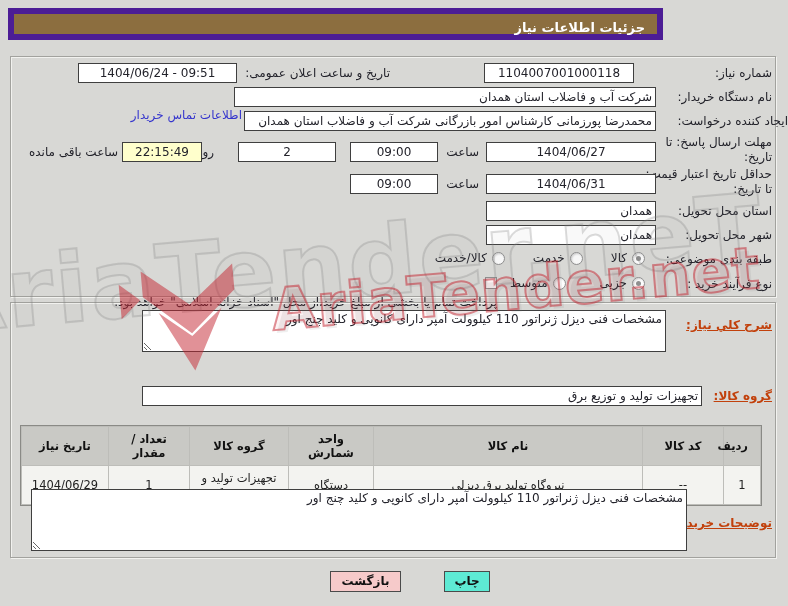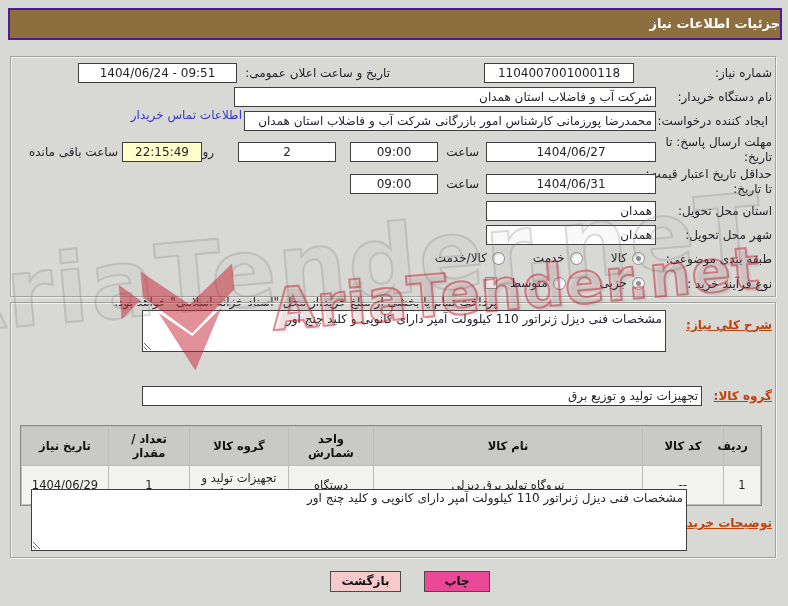--- a/index.html
+++ b/index.html
@@ -7,24 +7,24 @@
     width:788px;height:606px;overflow:hidden;
     background:#d8d8d5;
     font-family:"DejaVu Sans",sans-serif;
     font-size:12px;color:#23232b;
     position:relative;
   }
   #page{position:absolute;inset:0;width:788px;height:606px;}
 
   
   .titlebar{
-    position:absolute;left:8px;top:8px;width:774px;height:32px;
-    background:#8c6e3f;border:2px solid #4c1d95;box-sizing:border-box;
+    position:absolute;left:8px;top:8px;width:655px;height:32px;
+    background:#8c6e3f;border:6px solid #4c1d95;box-sizing:border-box;
     color:#ffffff;font-size:13px;font-weight:bold;
-    line-height:28px;
+    line-height:28px;padding-right:12px;
   }
 
   
   .panel{
     position:absolute;box-sizing:border-box;
     border:1px solid #a2a29e;
     box-shadow:inset 1px 1px 0 #f2f2ef, 1px 1px 0 #f2f2ef;
   }
   #panel1{left:10px;top:56px;width:766px;height:241px;}
   #panel2{left:10px;top:302px;width:766px;height:256px;}
@@ -86,21 +86,21 @@
     padding:5px 2px;text-align:center;line-height:14px;
   }
 
   
   .btn{
     position:absolute;box-sizing:border-box;height:21px;
     border:1px solid #4a4a4a;font-size:12px;font-weight:bold;
     text-align:center;line-height:19px;cursor:pointer;color:#111;
   }
   #btn-back{right:387px;top:571px;width:71px;background:#f6caca;}
-  #btn-print{right:298px;top:571px;width:66px;background:#ec4899;}
+  #btn-print{right:298px;top:571px;width:46px;background:#5eead4;}
 
   
   .wm{position:absolute;pointer-events:none;z-index:50;}
   #wm-gray{
     left:-70px;top:245px;transform:rotate(-5deg);transform-origin:left center;
     font-size:96px;font-weight:bold;letter-spacing:2px;white-space:nowrap;
     color:rgba(128,128,128,0.05);
     -webkit-text-stroke:2px rgba(128,128,128,0.28);
   }
   #wm-red{
@@ -126,21 +126,21 @@
   <div class="panel" id="panel1"></div>
 
   <span class="lbl" style="right:16px;top:66px;">شماره نیاز:</span>
   <div class="field num" style="right:154px;top:63px;width:150px;">1104007001000118</div>
   <span class="lbl" style="right:398px;top:66px;">تاریخ و ساعت اعلان عمومی:</span>
   <div class="field num" style="right:551px;top:63px;width:159px;">1404/06/24 - 09:51</div>
 
   <span class="lbl" style="right:16px;top:90px;">نام دستگاه خریدار:</span>
   <div class="field txt" style="right:132px;top:87px;width:422px;">شرکت آب و فاضلاب استان همدان</div>
 
-  <span class="lbl" style="right:20px;top:114px;margin-left:28px;">ایجاد کننده درخواست:</span>
+  <span class="lbl" style="right:0;top:114px;margin-left:28px;">ایجاد کننده درخواست:</span>
   <div class="field txt" style="right:132px;top:111px;width:412px;">محمدرضا پورزمانی کارشناس امور بازرگانی شرکت آب و فاضلاب استان همدان</div>
   <span class="link" style="right:546px;top:108px;">اطلاعات تماس خریدار</span>
 
   <span class="lbl wrap" style="right:16px;top:135px;width:120px;">مهلت ارسال پاسخ: تا تاریخ:</span>
   <div class="field num" style="right:132px;top:142px;width:170px;">1404/06/27</div>
   <span class="lbl" style="right:309px;top:145px;">ساعت</span>
   <div class="field num" style="right:350px;top:142px;width:88px;">09:00</div>
   <div class="field num" style="right:452px;top:142px;width:98px;">2</div>
   <span class="lbl" style="right:574px;top:145px;">روز و</span>
   <div class="field num hl" style="right:586px;top:142px;width:80px;">22:15:49</div>

